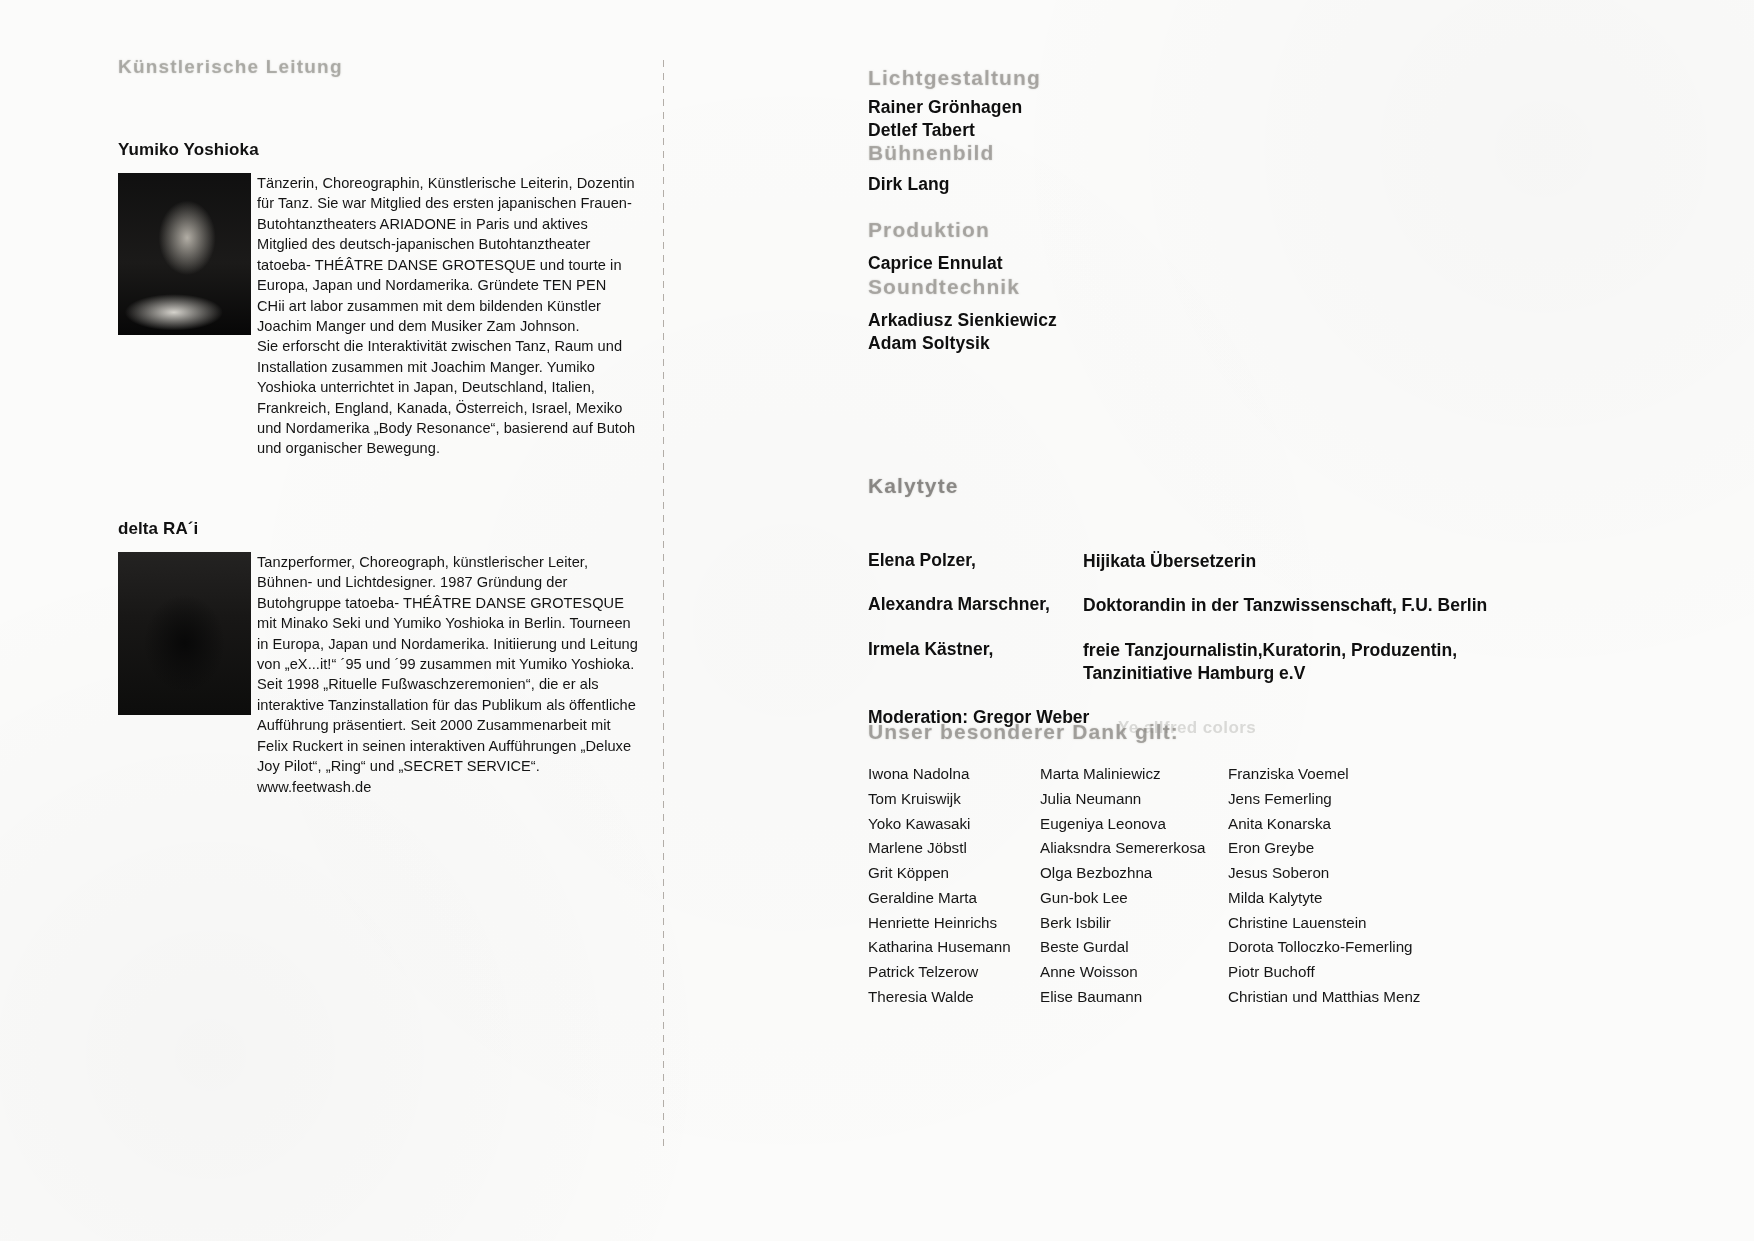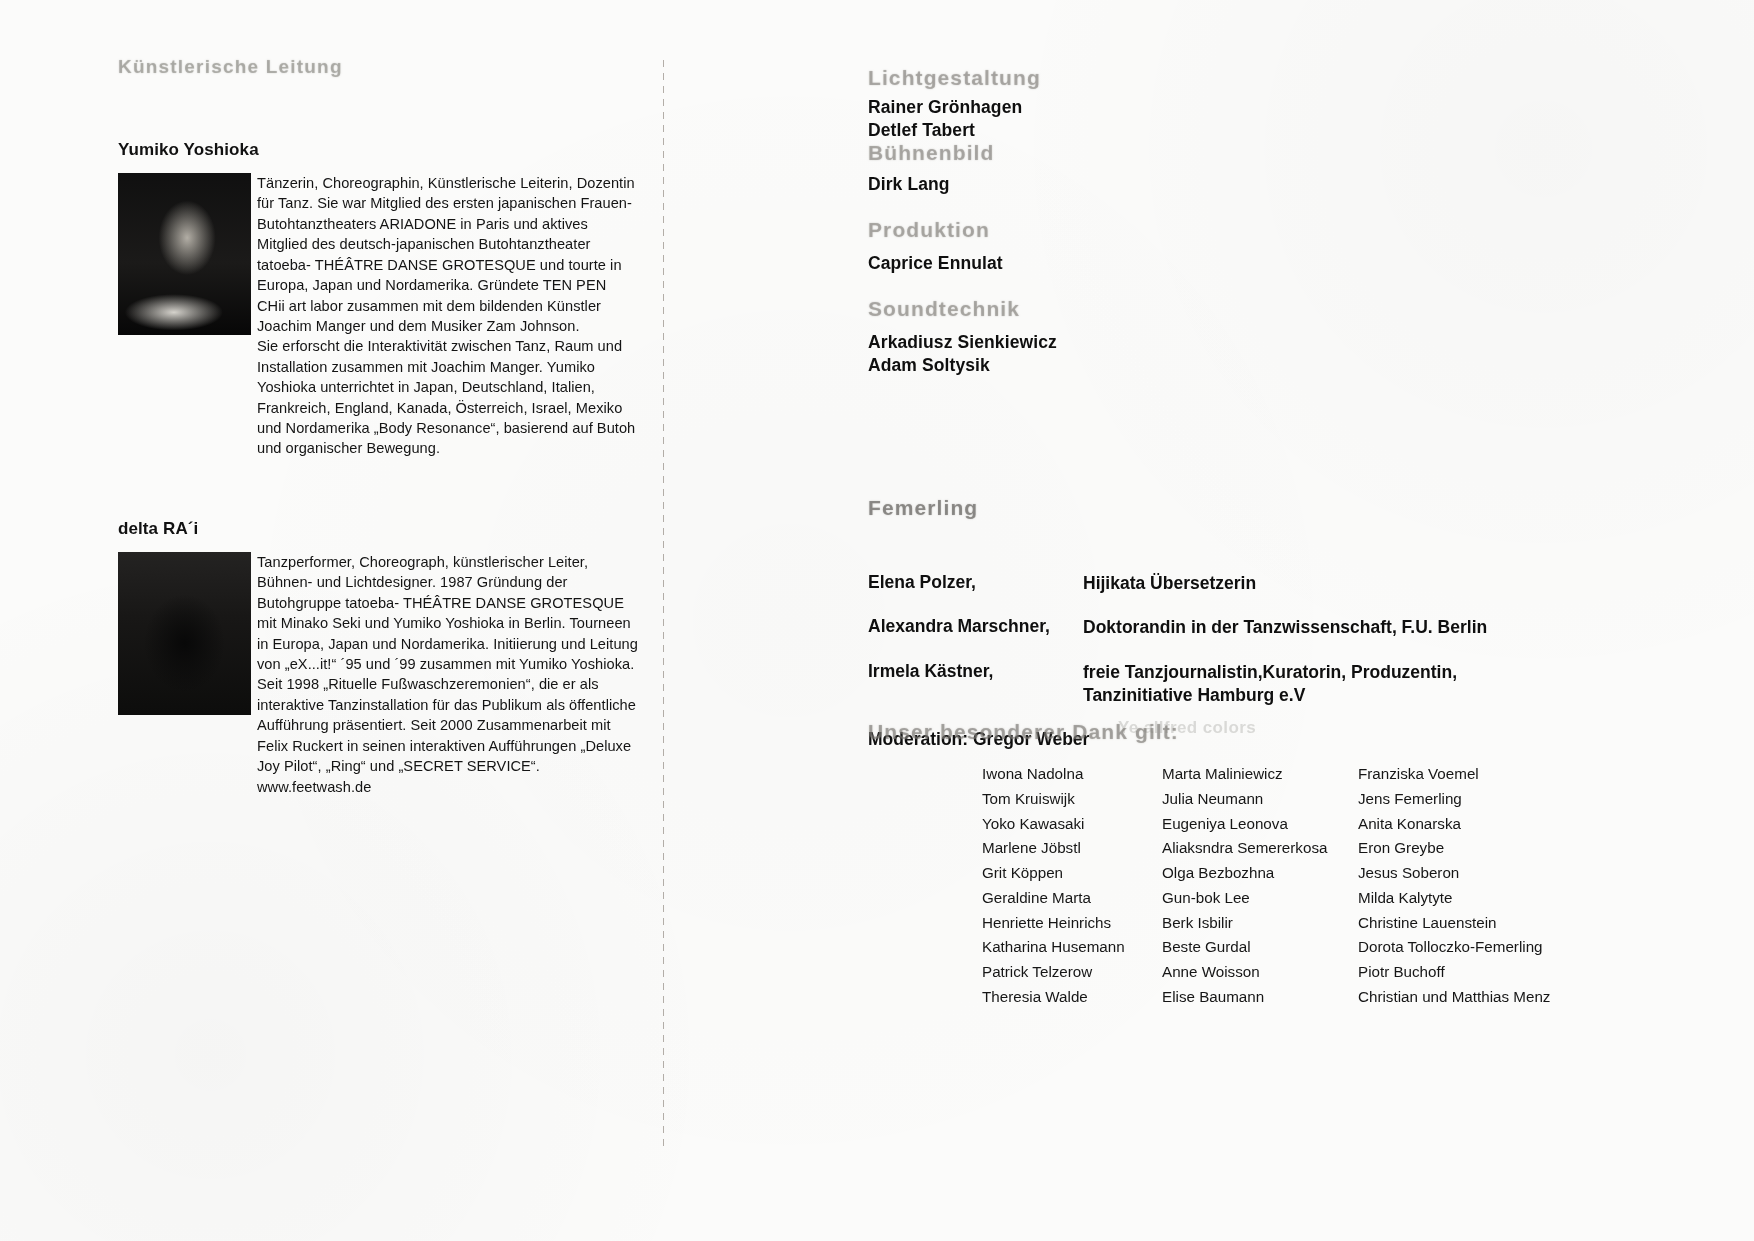--- a/index.html
+++ b/index.html
@@ -194,22 +194,21 @@
     font-size: 21px;
     font-weight: 700;
     letter-spacing: 1.1px;
     color: rgba(112,110,105,0.5);
     text-shadow: 0 0 1.6px rgba(155,152,146,0.5);
     filter: blur(0.42px);
     margin: 0 0 18px 0;
   }
   .thanks-cols {
     display: flex;
-    gap: 8px;
-    justify-content: flex-end;
+    gap: 0px;
   }
   .thanks-col {
     font-size: 15.2px;
     line-height: 1.63;
     color: #161616;
   }
   .thanks-col.c1 { width: 172px; }
   .thanks-col.c2 { width: 188px; }
   .thanks-col.c3 { width: 300px; }
   .thanks-col div { white-space: nowrap; }
@@ -256,25 +255,25 @@
     <div class="r-head">Lichtgestaltung</div>
     <div class="r-name" style="white-space:pre-line; margin-top:6px">Rainer Grönhagen
 Detlef Tabert</div>
 
     <div class="r-head" style="margin-top:-2px">Bühnenbild</div>
     <div class="r-name" style="white-space:pre-line; margin-top:8px">Dirk Lang</div>
 
     <div class="r-head" style="margin-top:22px">Produktion</div>
     <div class="r-name" style="white-space:pre-line; margin-top:10px">Caprice Ennulat</div>
 
-    <div class="r-head" style="margin-top:22px">Soundtechnik</div>
+    <div class="r-head" style="">Soundtechnik</div>
     <div class="r-name" style="white-space:pre-line; margin-top:10px">Arkadiusz Sienkiewicz
 Adam Soltysik</div>
 
-    <div class="r-head darker" style="margin-top:118px">Femerling</div>
+    <div class="r-head darker" style="margin-top:118px">Kalytyte</div>
 
     <div style="height:34px"></div>
 
     <div class="symp-row" style="margin-top:18px">
       <div class="symp-name">Elena Polzer,</div>
       <div class="symp-role" style="white-space:pre-line">Hijikata Übersetzerin</div>
     </div>
 
     <div class="symp-row">
       <div class="symp-name">Alexandra Marschner,</div>

